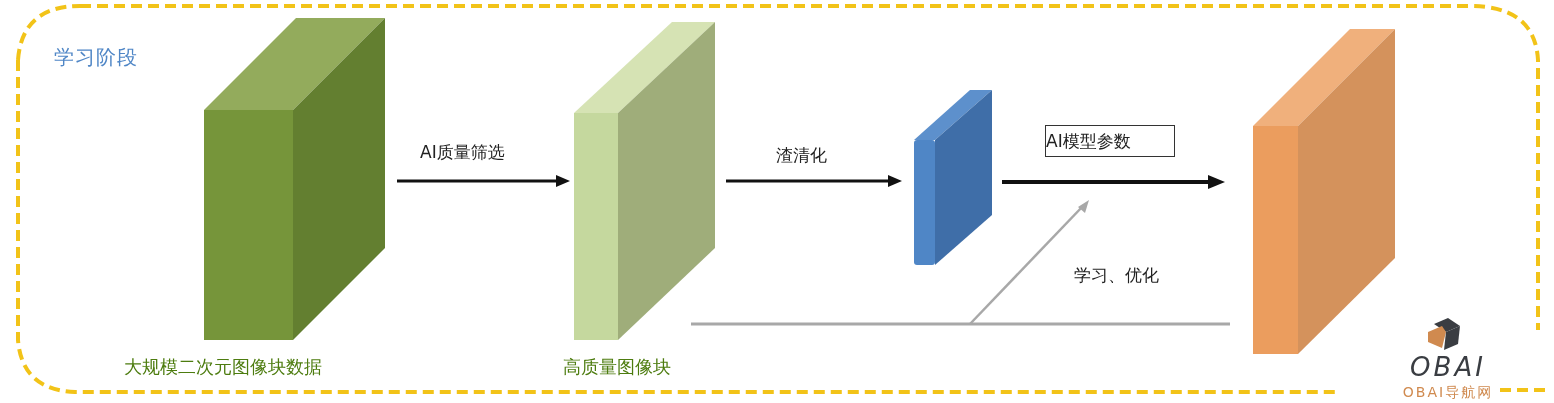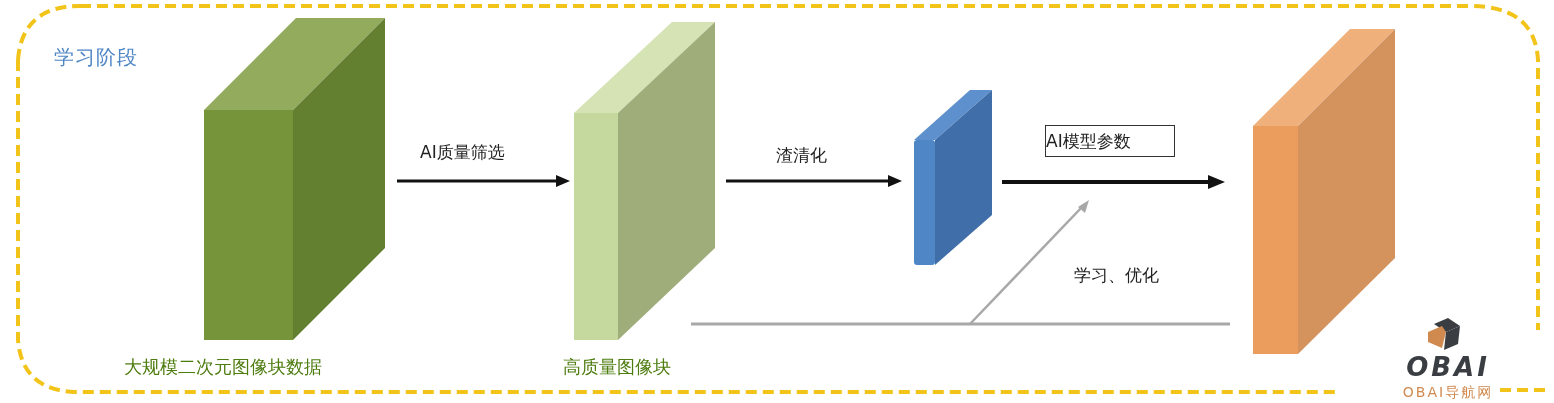--- a/index.html
+++ b/index.html
@@ -7,21 +7,21 @@
          font-family:"DejaVu Sans","Liberation Sans",sans-serif; }
   .abs { position:absolute; }
   svg.main { position:absolute; left:0; top:0; }
   .stage-title { left:54px; top:44px; font-size:20px; color:#4f86c6; letter-spacing:1px; }
   .lbl { font-size:17px; color:#222; white-space:nowrap; }
   .lbl-big { font-size:18px; color:#4d7c0f; white-space:nowrap; }
   .param-box { left:1045px; top:125px; width:130px; height:32px; border:1.5px solid #333;
                background:#fff; box-sizing:border-box; display:flex; align-items:center; justify-content:flex-start;
                font-size:17px; color:#222; }
   .logo-text { left:1398px; top:352px; width:100px; text-align:center; font-family:"DejaVu Sans",sans-serif;
-               font-weight:bold; font-style:italic; font-size:26px; color:#3a3d42; letter-spacing:3px; }
+               font-weight:normal; font-style:italic; font-size:26px; color:#3a3d42; letter-spacing:3px; }
   .logo-sub { left:1398px; top:384px; width:100px; text-align:center; font-size:14px; color:#d08a4f; letter-spacing:2px; }
 </style>
 </head>
 <body>
 
 <svg class="main" width="1554" height="403" viewBox="0 0 1554 403">
 
   <path d="M 1500 390 L 1550 390 M 80 6 L 1470 6 Q 1535 6 1538 60 L 1538 330 M 18 60 Q 22 6 80 6 M 18 60 L 18 340 Q 22 390 75 392 L 1335 392" fill="none" stroke="#f2c318" stroke-width="4" stroke-dasharray="11 6"></path>
 
   <g>

